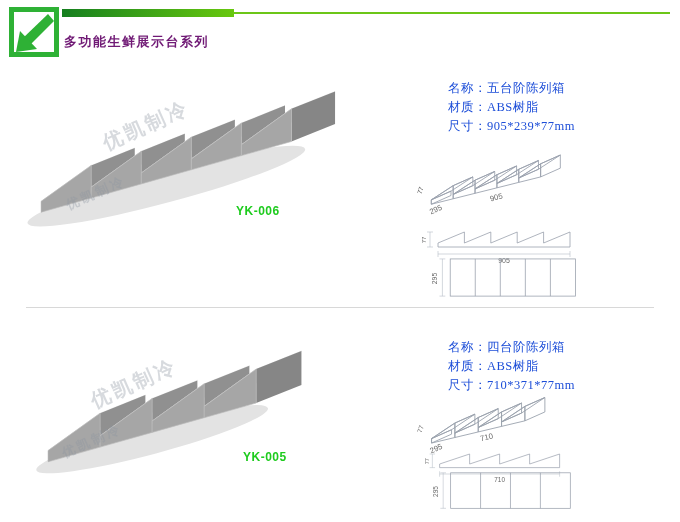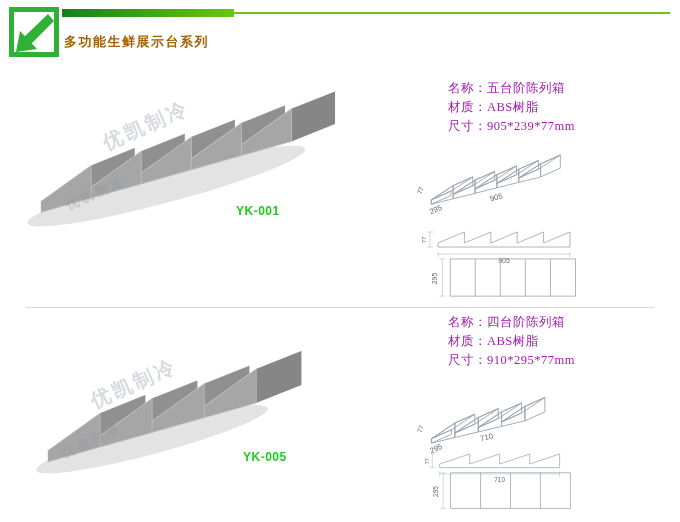--- a/index.html
+++ b/index.html
@@ -4,34 +4,34 @@
 <style>
   html,body{margin:0;padding:0;background:#fff;}
   .page{position:relative;width:680px;height:522px;background:#ffffff;overflow:hidden;
         font-family:"Liberation Sans",sans-serif;}
   .abs{position:absolute;}
 
   
   .bar-thick{left:62px;top:9px;width:172px;height:8px;
              background:linear-gradient(90deg,#157f1f,#68c80e);}
   .bar-thin{left:234px;top:12px;width:436px;height:2px;background:#6cc618;}
-  .page-title{left:64px;top:33px;font-size:13px;font-weight:bold;color:#a16207;
+  .page-title{left:64px;top:33px;font-size:13px;font-weight:bold;color:#701a75;
               letter-spacing:1.5px;}
 
   
   .photo-box{overflow:visible;}
   .wm{position:absolute;color:rgba(140,150,160,0.35);font-weight:bold;
       transform:rotate(-24deg);letter-spacing:3px;white-space:nowrap;pointer-events:none;}
   .wm-big{font-size:20px;}
   .wm-small{font-size:13px;}
 
   .code-label{font-size:12px;font-weight:bold;color:#1ecb1e;letter-spacing:.5px;}
 
   
-  .specs{font-family:"Liberation Serif",serif;font-size:12.5px;color:#a21caf;
+  .specs{font-family:"Liberation Serif",serif;font-size:12.5px;color:#1d4ed8;
          line-height:19px;letter-spacing:.5px;}
 
   .divider{left:26px;top:307px;width:628px;height:1px;background:#d8d8d8;}
 
   svg text.dim{fill:#666;font-size:7px;font-family:"Liberation Sans",sans-serif;}
   svg text.dim-s{fill:#666;font-size:6px;font-family:"Liberation Sans",sans-serif;}
 </style>
 </head>
 <body>
 
@@ -65,21 +65,21 @@
           <polygon points="16.0,138.0 62.0,125.0 62.0,95.0 16.0,128.0" fill="#a6a6a6" stroke="#bdbdbd" stroke-width="0.6" stroke-linejoin="round"></polygon>
           <polygon points="62.0,125.0 108.0,112.0 108.0,82.0 62.0,115.0" fill="#a6a6a6" stroke="#bdbdbd" stroke-width="0.6" stroke-linejoin="round"></polygon>
           <polygon points="108.0,112.0 154.0,99.0 154.0,69.0 108.0,102.0" fill="#a6a6a6" stroke="#bdbdbd" stroke-width="0.6" stroke-linejoin="round"></polygon>
           <polygon points="154.0,99.0 200.0,86.0 200.0,56.0 154.0,89.0" fill="#a6a6a6" stroke="#bdbdbd" stroke-width="0.6" stroke-linejoin="round"></polygon>
           <polygon points="200.0,86.0 246.0,73.0 246.0,43.0 200.0,76.0" fill="#a6a6a6" stroke="#bdbdbd" stroke-width="0.6" stroke-linejoin="round"></polygon>
         </g>
     </svg>
     <span class="wm wm-big" style="left:78px;top:50px;">优凯制冷</span>
     <span class="wm wm-small" style="left:42px;top:122px;">优凯制冷</span>
   </div>
-  <div class="abs code-label" style="left:236px;top:204px;">YK-001</div>
+  <div class="abs code-label" style="left:236px;top:204px;">YK-006</div>
 
   <div class="abs specs" style="left:448px;top:79px;">
     <div>名称：五台阶陈列箱</div>
     <div>材质：ABS树脂</div>
     <div>尺寸：905*239*77mm</div>
   </div>
 
   <svg id="iso-svg-0" class="abs" style="left:416px;top:134px;" width="164" height="88" viewBox="0 0 150 80">
     <g class="shapes">
         <polygon points="14.0,64.0 14.0,60.0 32.0,52.0 32.0,56.0" fill="none" stroke="#9aa1ad" stroke-width="0.8" stroke-linejoin="round"></polygon>
@@ -152,24 +152,24 @@
           <polygon points="62.0,105.0 108.0,92.0 108.0,62.0 62.0,95.0" fill="#a6a6a6" stroke="#bdbdbd" stroke-width="0.6" stroke-linejoin="round"></polygon>
           <polygon points="108.0,92.0 154.0,79.0 154.0,49.0 108.0,82.0" fill="#a6a6a6" stroke="#bdbdbd" stroke-width="0.6" stroke-linejoin="round"></polygon>
           <polygon points="154.0,79.0 200.0,66.0 200.0,36.0 154.0,69.0" fill="#a6a6a6" stroke="#bdbdbd" stroke-width="0.6" stroke-linejoin="round"></polygon>
         </g>
     </svg>
     <span class="wm wm-big" style="left:58px;top:42px;">优凯制冷</span>
     <span class="wm wm-small" style="left:30px;top:104px;">优凯制冷</span>
   </div>
   <div class="abs code-label" style="left:243px;top:450px;">YK-005</div>
 
-  <div class="abs specs" style="left:448px;top:313px;">
+  <div class="abs specs" style="left:448px;top:338px;">
     <div>名称：四台阶陈列箱</div>
     <div>材质：ABS树脂</div>
-    <div>尺寸：910*295*77mm</div>
+    <div>尺寸：710*371*77mm</div>
   </div>
 
   <svg id="iso-svg-1" class="abs" style="left:416px;top:374px;" width="150" height="87" viewBox="0 0 135 78">
     <g class="shapes">
         <polygon points="14.0,62.0 14.0,58.0 32.0,50.0 32.0,54.0" fill="none" stroke="#9aa1ad" stroke-width="0.8" stroke-linejoin="round"></polygon>
         <polygon points="14.0,58.0 35.0,44.0 53.0,36.0 32.0,50.0" fill="none" stroke="#9aa1ad" stroke-width="0.8" stroke-linejoin="round"></polygon>
         <polygon points="35.0,44.0 35.0,53.0 53.0,45.0 53.0,36.0" fill="none" stroke="#9aa1ad" stroke-width="0.8" stroke-linejoin="round"></polygon>
         <polygon points="35.0,53.0 56.0,39.0 74.0,31.0 53.0,45.0" fill="none" stroke="#9aa1ad" stroke-width="0.8" stroke-linejoin="round"></polygon>
         <polygon points="56.0,39.0 56.0,48.0 74.0,40.0 74.0,31.0" fill="none" stroke="#9aa1ad" stroke-width="0.8" stroke-linejoin="round"></polygon>
         <polygon points="56.0,48.0 77.0,34.0 95.0,26.0 74.0,40.0" fill="none" stroke="#9aa1ad" stroke-width="0.8" stroke-linejoin="round"></polygon>

